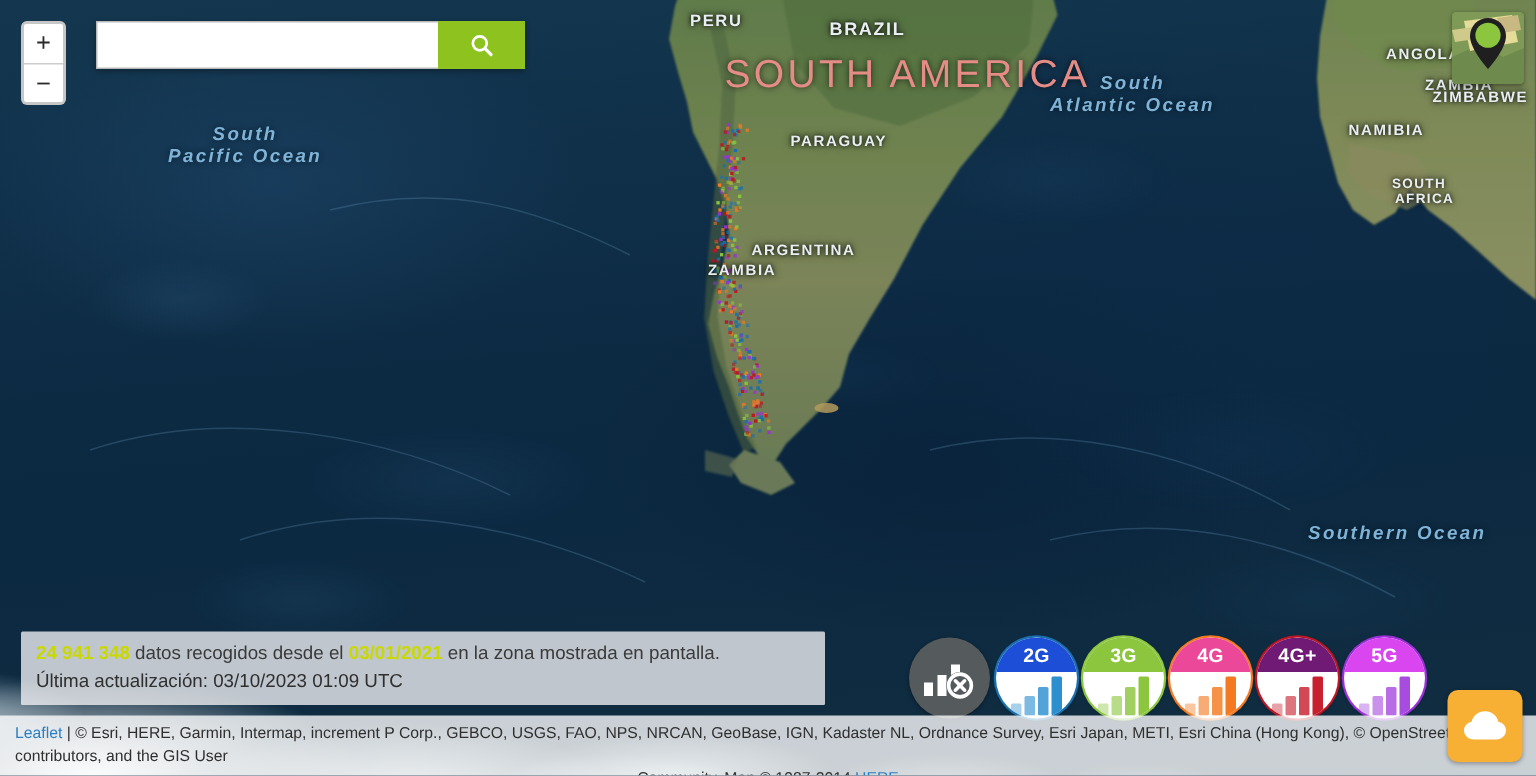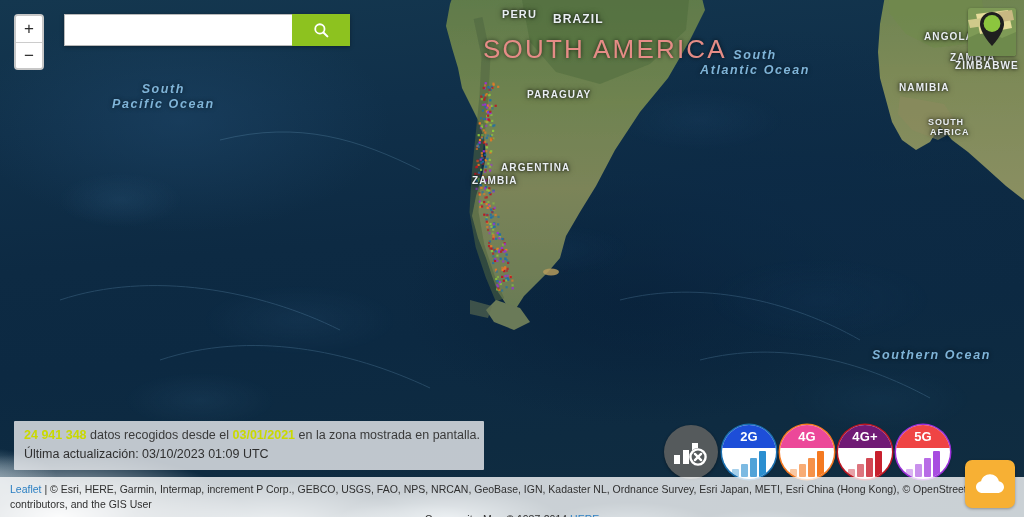--- a/index.html
+++ b/index.html
@@ -112,21 +112,21 @@
     box-shadow: 0 1px 3px rgba(0,0,0,.4);
     background: #6c8a4a;
   }
 
   
   #statuspanel {
     position: absolute; left: 14px; bottom: 47px; z-index: 25;
     background: rgba(236,238,240,.80);
     padding: 6px 10px 7px 10px;
     border-radius: 1px;
-    width: 470px;
+    width: 536px;
   }
   #statuspanel .line1 { font-size: 12.5px; color: #3a3a3a; line-height: 17px; white-space: nowrap; }
   #statuspanel .line2 { font-size: 12.5px; color: #2f2f2f; line-height: 18px; margin-top: 1px; }
   .hl { color: #c9d900; font-weight: 700; }
 
   
   #badges {
     position: absolute; right: 74px; bottom: 38px; z-index: 26;
     display: flex; align-items: flex-end; gap: 4px;
   }
@@ -528,21 +528,21 @@
           <rect x="496.7" y="280.1" width="2.2" height="2.2" fill="#1a6faf" opacity="0.63"></rect>
           <rect x="498.9" y="281.1" width="2.2" height="2.2" fill="#9b30d9" opacity="0.98"></rect>
           <rect x="511.6" y="287.2" width="2.2" height="2.2" fill="#9b30d9" opacity="0.86"></rect>
           <rect x="496.2" y="283.8" width="2.2" height="2.2" fill="#9b30d9" opacity="0.64"></rect>
           <rect x="497.0" y="287.5" width="2.2" height="2.2" fill="#be1622" opacity="0.60"></rect>
         </g>
     </svg>
 
     <div id="labels">
         <div class="maplabel lbl-continent" style="left: 483px; top: 34px;">SOUTH AMERICA</div>
-        <div class="maplabel lbl-country" style="left: 460px; top: 8px; font-size: 11px; margin-left: 42px;">PERU</div>
+        <div class="maplabel lbl-country" style="left: 460px; top: 8px; font-size: 11px;">PERU</div>
         <div class="maplabel lbl-country" style="left: 553px; top: 12px; font-size: 12px;">BRAZIL</div>
         <div class="maplabel lbl-country" style="left: 527px; top: 89px; font-size: 10px;">PARAGUAY</div>
         <div class="maplabel lbl-country" style="left: 501px; top: 162px; font-size: 10px;">ARGENTINA</div>
         <div class="maplabel lbl-country" style="left: 472px; top: 175px; font-size: 10px;">ZAMBIA</div>
         <div class="maplabel lbl-country" style="left: 924px; top: 31px; font-size: 10px;">ANGOLA</div>
         <div class="maplabel lbl-country" style="left: 950px; top: 52px; font-size: 10px;">ZAMBIA</div>
         <div class="maplabel lbl-country" style="left: 955px; top: 60px; font-size: 10px;">ZIMBABWE</div>
         <div class="maplabel lbl-country" style="left: 899px; top: 82px; font-size: 10px;">NAMIBIA</div>
         <div class="maplabel lbl-small" style="left: 928px; top: 117px; font-size: 9px;">SOUTH</div>
         <div class="maplabel lbl-small" style="left: 930px; top: 127px; font-size: 9px;">AFRICA</div>
@@ -603,40 +603,49 @@
       </div>
       <div class="badge" style="box-shadow: rgb(26, 111, 175) 0px 0px 0px 1.5px, rgba(0, 0, 0, 0.4) 0px 1px 3px;">
         <div class="cap" style="background: #1d4ed8;">2G</div>
         <div class="bars">
           <i style="background: rgb(43, 143, 208); opacity: 0.42;"></i>
           <i style="background: rgb(43, 143, 208); opacity: 0.62;"></i>
           <i style="background: rgb(43, 143, 208); opacity: 0.82;"></i>
           <i style="background: rgb(43, 143, 208); opacity: 1;"></i>
         </div>
       </div>
+      <div class="badge" style="box-shadow: rgb(140, 198, 62) 0px 0px 0px 1.5px, rgba(0, 0, 0, 0.4) 0px 1px 3px;">
+        <div class="cap" style="background: rgb(140, 198, 62);">3G</div>
+        <div class="bars">
+          <i style="background: rgb(140, 198, 62); opacity: 0.42;"></i>
+          <i style="background: rgb(140, 198, 62); opacity: 0.62;"></i>
+          <i style="background: rgb(140, 198, 62); opacity: 0.82;"></i>
+          <i style="background: rgb(140, 198, 62); opacity: 1;"></i>
+        </div>
+      </div>
       <div class="badge" style="box-shadow: rgb(244, 121, 32) 0px 0px 0px 1.5px, rgba(0, 0, 0, 0.4) 0px 1px 3px;">
         <div class="cap" style="background: #ec4899;">4G</div>
         <div class="bars">
           <i style="background: rgb(244, 121, 32); opacity: 0.42;"></i>
           <i style="background: rgb(244, 121, 32); opacity: 0.62;"></i>
           <i style="background: rgb(244, 121, 32); opacity: 0.82;"></i>
           <i style="background: rgb(244, 121, 32); opacity: 1;"></i>
         </div>
       </div>
       <div class="badge" style="box-shadow: rgb(190, 22, 34) 0px 0px 0px 1.5px, rgba(0, 0, 0, 0.4) 0px 1px 3px;">
         <div class="cap" style="background: #701a75;">4G+</div>
         <div class="bars">
           <i style="background: rgb(200, 32, 46); opacity: 0.42;"></i>
           <i style="background: rgb(200, 32, 46); opacity: 0.62;"></i>
           <i style="background: rgb(200, 32, 46); opacity: 0.82;"></i>
           <i style="background: rgb(200, 32, 46); opacity: 1;"></i>
         </div>
       </div>
       <div class="badge" style="box-shadow: rgb(155, 48, 217) 0px 0px 0px 1.5px, rgba(0, 0, 0, 0.4) 0px 1px 3px;">
-        <div class="cap" style="background: #ef4444;">5G</div>
+        <div class="cap" style="background: #d946ef;">5G</div>
         <div class="bars">
           <i style="background: rgb(168, 76, 224); opacity: 0.42;"></i>
           <i style="background: rgb(168, 76, 224); opacity: 0.62;"></i>
           <i style="background: rgb(168, 76, 224); opacity: 0.82;"></i>
           <i style="background: rgb(168, 76, 224); opacity: 1;"></i>
         </div>
       </div>
     </div>
 
   <div id="fab">

